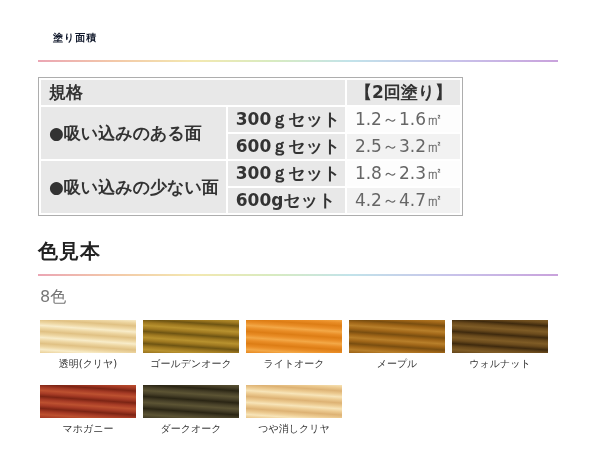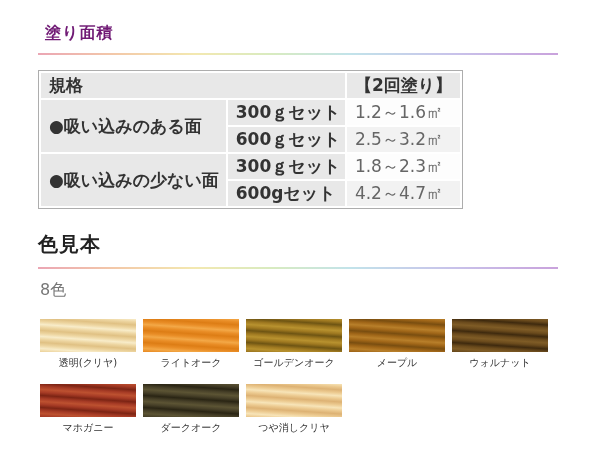--- a/index.html
+++ b/index.html
@@ -12,25 +12,25 @@
     position: relative;
     width: 600px;
     height: 450px;
     background: #ffffff;
     overflow: hidden;
     box-sizing: border-box;
     padding: 16px 38px 0 38px;
     color: #333;
   }
   .section-title-small {
-    font-size: 16px;
+    font-size: 10px;
     font-weight: bold;
-    color: #701a75;
+    color: #0f172a;
     letter-spacing: 1px;
-    margin: 7px;
+    margin: 15px;
   }
   .section-title-large {
     font-size: 20px;
     font-weight: bold;
     color: #222;
     letter-spacing: 1px;
     margin: 0;
   }
   .rainbow-line {
     width: 520px;
@@ -74,21 +74,21 @@
   .col-area    { width: 112px; }
 
   .note-block {
     margin-top: 10px;
     margin-left: 2px;
     font-size: 16px;
     line-height: 1.35;
     color: #777;
   }
   .swatch-grid {
-    margin-top: 18px;
+    margin-top: 12px;
     margin-left: 2px;
     width: 516px;
     display: flex;
     flex-wrap: wrap;
     column-gap: 7px;
     row-gap: 14px;
   }
   .swatch-cell {
     width: 96px;
   }
@@ -154,26 +154,26 @@
     <div class="note-block">
       <div>8色</div>
     </div>
 
     <div class="swatch-grid">
       <div class="swatch-cell">
         <div class="wood-swatch" style="background: repeating-linear-gradient(184deg, rgb(248, 236, 201) 0px, rgb(237, 213, 160) 3px, rgb(224, 193, 132) 6px, rgb(237, 213, 160) 9px, rgb(248, 236, 201) 12px);"></div>
         <div class="swatch-label">透明(クリヤ)</div>
       </div>
       <div class="swatch-cell">
+        <div class="wood-swatch" style="background: repeating-linear-gradient(184deg, rgb(184, 146, 47) 0px, rgb(158, 120, 32) 3px, rgb(111, 85, 19) 6px, rgb(158, 120, 32) 9px, rgb(184, 146, 47) 12px);"></div>
+        <div class="swatch-label">ゴールデンオーク</div>
+      </div>
+      <div class="swatch-cell">
         <div class="wood-swatch" style="background: repeating-linear-gradient(184deg, rgb(243, 168, 71) 0px, rgb(233, 141, 38) 3px, rgb(221, 125, 21) 6px, rgb(233, 141, 38) 9px, rgb(243, 168, 71) 12px);"></div>
         <div class="swatch-label">ライトオーク</div>
-      </div>
-      <div class="swatch-cell">
-        <div class="wood-swatch" style="background: repeating-linear-gradient(184deg, rgb(184, 146, 47) 0px, rgb(158, 120, 32) 3px, rgb(111, 85, 19) 6px, rgb(158, 120, 32) 9px, rgb(184, 146, 47) 12px);"></div>
-        <div class="swatch-label">ゴールデンオーク</div>
       </div>
       <div class="swatch-cell">
         <div class="wood-swatch" style="background: repeating-linear-gradient(184deg, rgb(184, 127, 42) 0px, rgb(160, 102, 24) 3px, rgb(122, 78, 16) 6px, rgb(160, 102, 24) 9px, rgb(184, 127, 42) 12px);"></div>
         <div class="swatch-label">メープル</div>
       </div>
       <div class="swatch-cell">
         <div class="wood-swatch" style="background: repeating-linear-gradient(184deg, rgb(127, 92, 38) 0px, rgb(106, 74, 28) 3px, rgb(63, 42, 14) 6px, rgb(106, 74, 28) 9px, rgb(127, 92, 38) 12px);"></div>
         <div class="swatch-label">ウォルナット</div>
       </div>
       <div class="swatch-cell">

